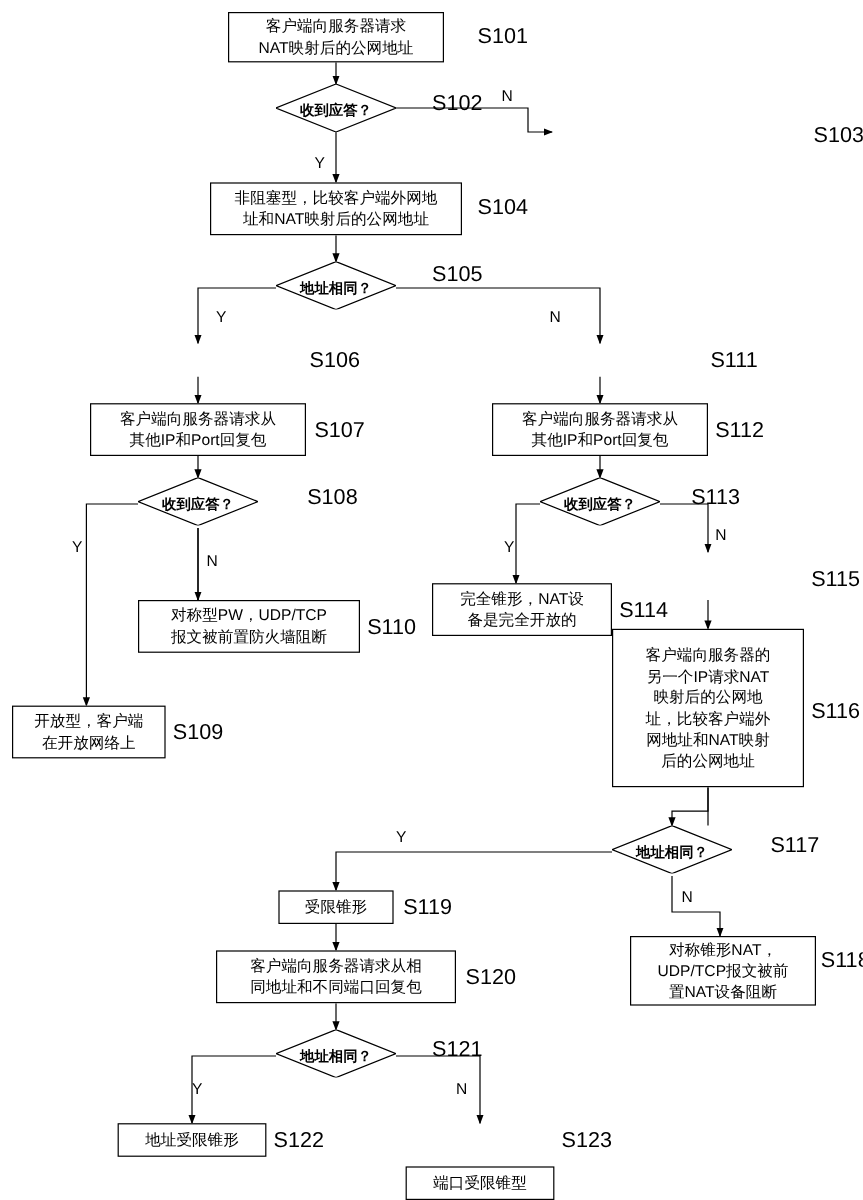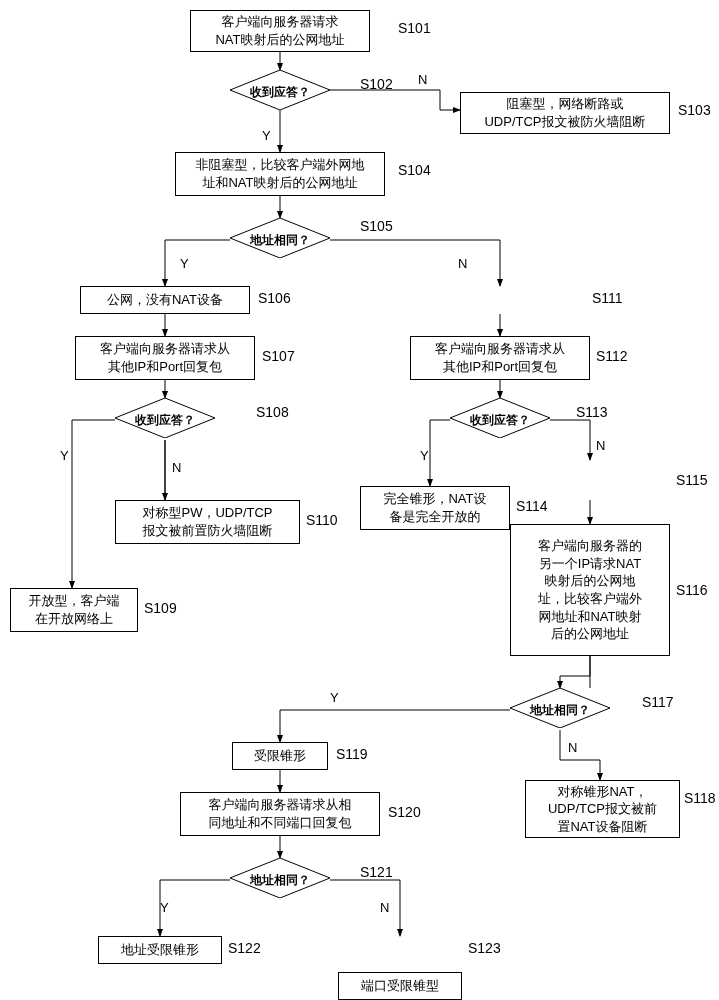--- a/index.html
+++ b/index.html
@@ -34,21 +34,21 @@
   }
   .diamond svg { position: absolute; left:0; top:0; }
   .diamond .lbl {
     position: absolute;
     left: 0; top: 0; width: 100%; height: 100%;
     display: flex; align-items: center; justify-content: center;
     font-size: 12px;
   }
   .step {
     position: absolute;
-    font-size: 14px;
+    font-size: 18px;
   }
   .yn {
     position: absolute;
     font-size: 13px;
   }
   svg.arrows {
     position: absolute;
     left: 0; top: 0;
     width: 719px; height: 1000px;
     pointer-events: none;
@@ -122,43 +122,37 @@
   <div class="diamond" style="left:230px;top:70px">
     <svg width="100" height="40">
         <polygon points="50,0 100,20 50,40 0,20" fill="#fff" stroke="#000"></polygon>
       </svg>
     <div class="lbl">收到应答？</div>
   </div>
   <div class="step" style="left:360px;top:76px">S102</div>
   <div class="yn" style="left:262px;top:128px">Y</div>
   <div class="yn" style="left:418px;top:72px">N</div>
 
-  <div class="box" style="left:460px;top:92px;width:210px;height:42px">
-      <span>阻塞型，网络断路或<br>UDP/TCP报文被防火墙阻断</span>
-    </div>
   <div class="step" style="left:678px;top:102px">S103</div>
 
   <div class="box" style="left:175px;top:152px;width:210px;height:44px">
       <span>非阻塞型，比较客户端外网地<br>址和NAT映射后的公网地址</span>
     </div>
   <div class="step" style="left:398px;top:162px">S104</div>
 
   <div class="diamond" style="left:230px;top:218px">
     <svg width="100" height="40">
         <polygon points="50,0 100,20 50,40 0,20" fill="#fff" stroke="#000"></polygon>
       </svg>
     <div class="lbl">地址相同？</div>
   </div>
   <div class="step" style="left:360px;top:218px">S105</div>
   <div class="yn" style="left:180px;top:256px">Y</div>
   <div class="yn" style="left:458px;top:256px">N</div>
 
-  <div class="box" style="left:80px;top:286px;width:170px;height:28px">
-      <span>公网，没有NAT设备</span>
-    </div>
   <div class="step" style="left:258px;top:290px">S106</div>
 
   <div class="box" style="left:75px;top:336px;width:180px;height:44px">
       <span>客户端向服务器请求从<br>其他IP和Port回复包</span>
     </div>
   <div class="step" style="left:262px;top:348px">S107</div>
 
   <div class="diamond" style="left:115px;top:398px">
     <svg width="100" height="40">
         <polygon points="50,0 100,20 50,40 0,20" fill="#fff" stroke="#000"></polygon>

